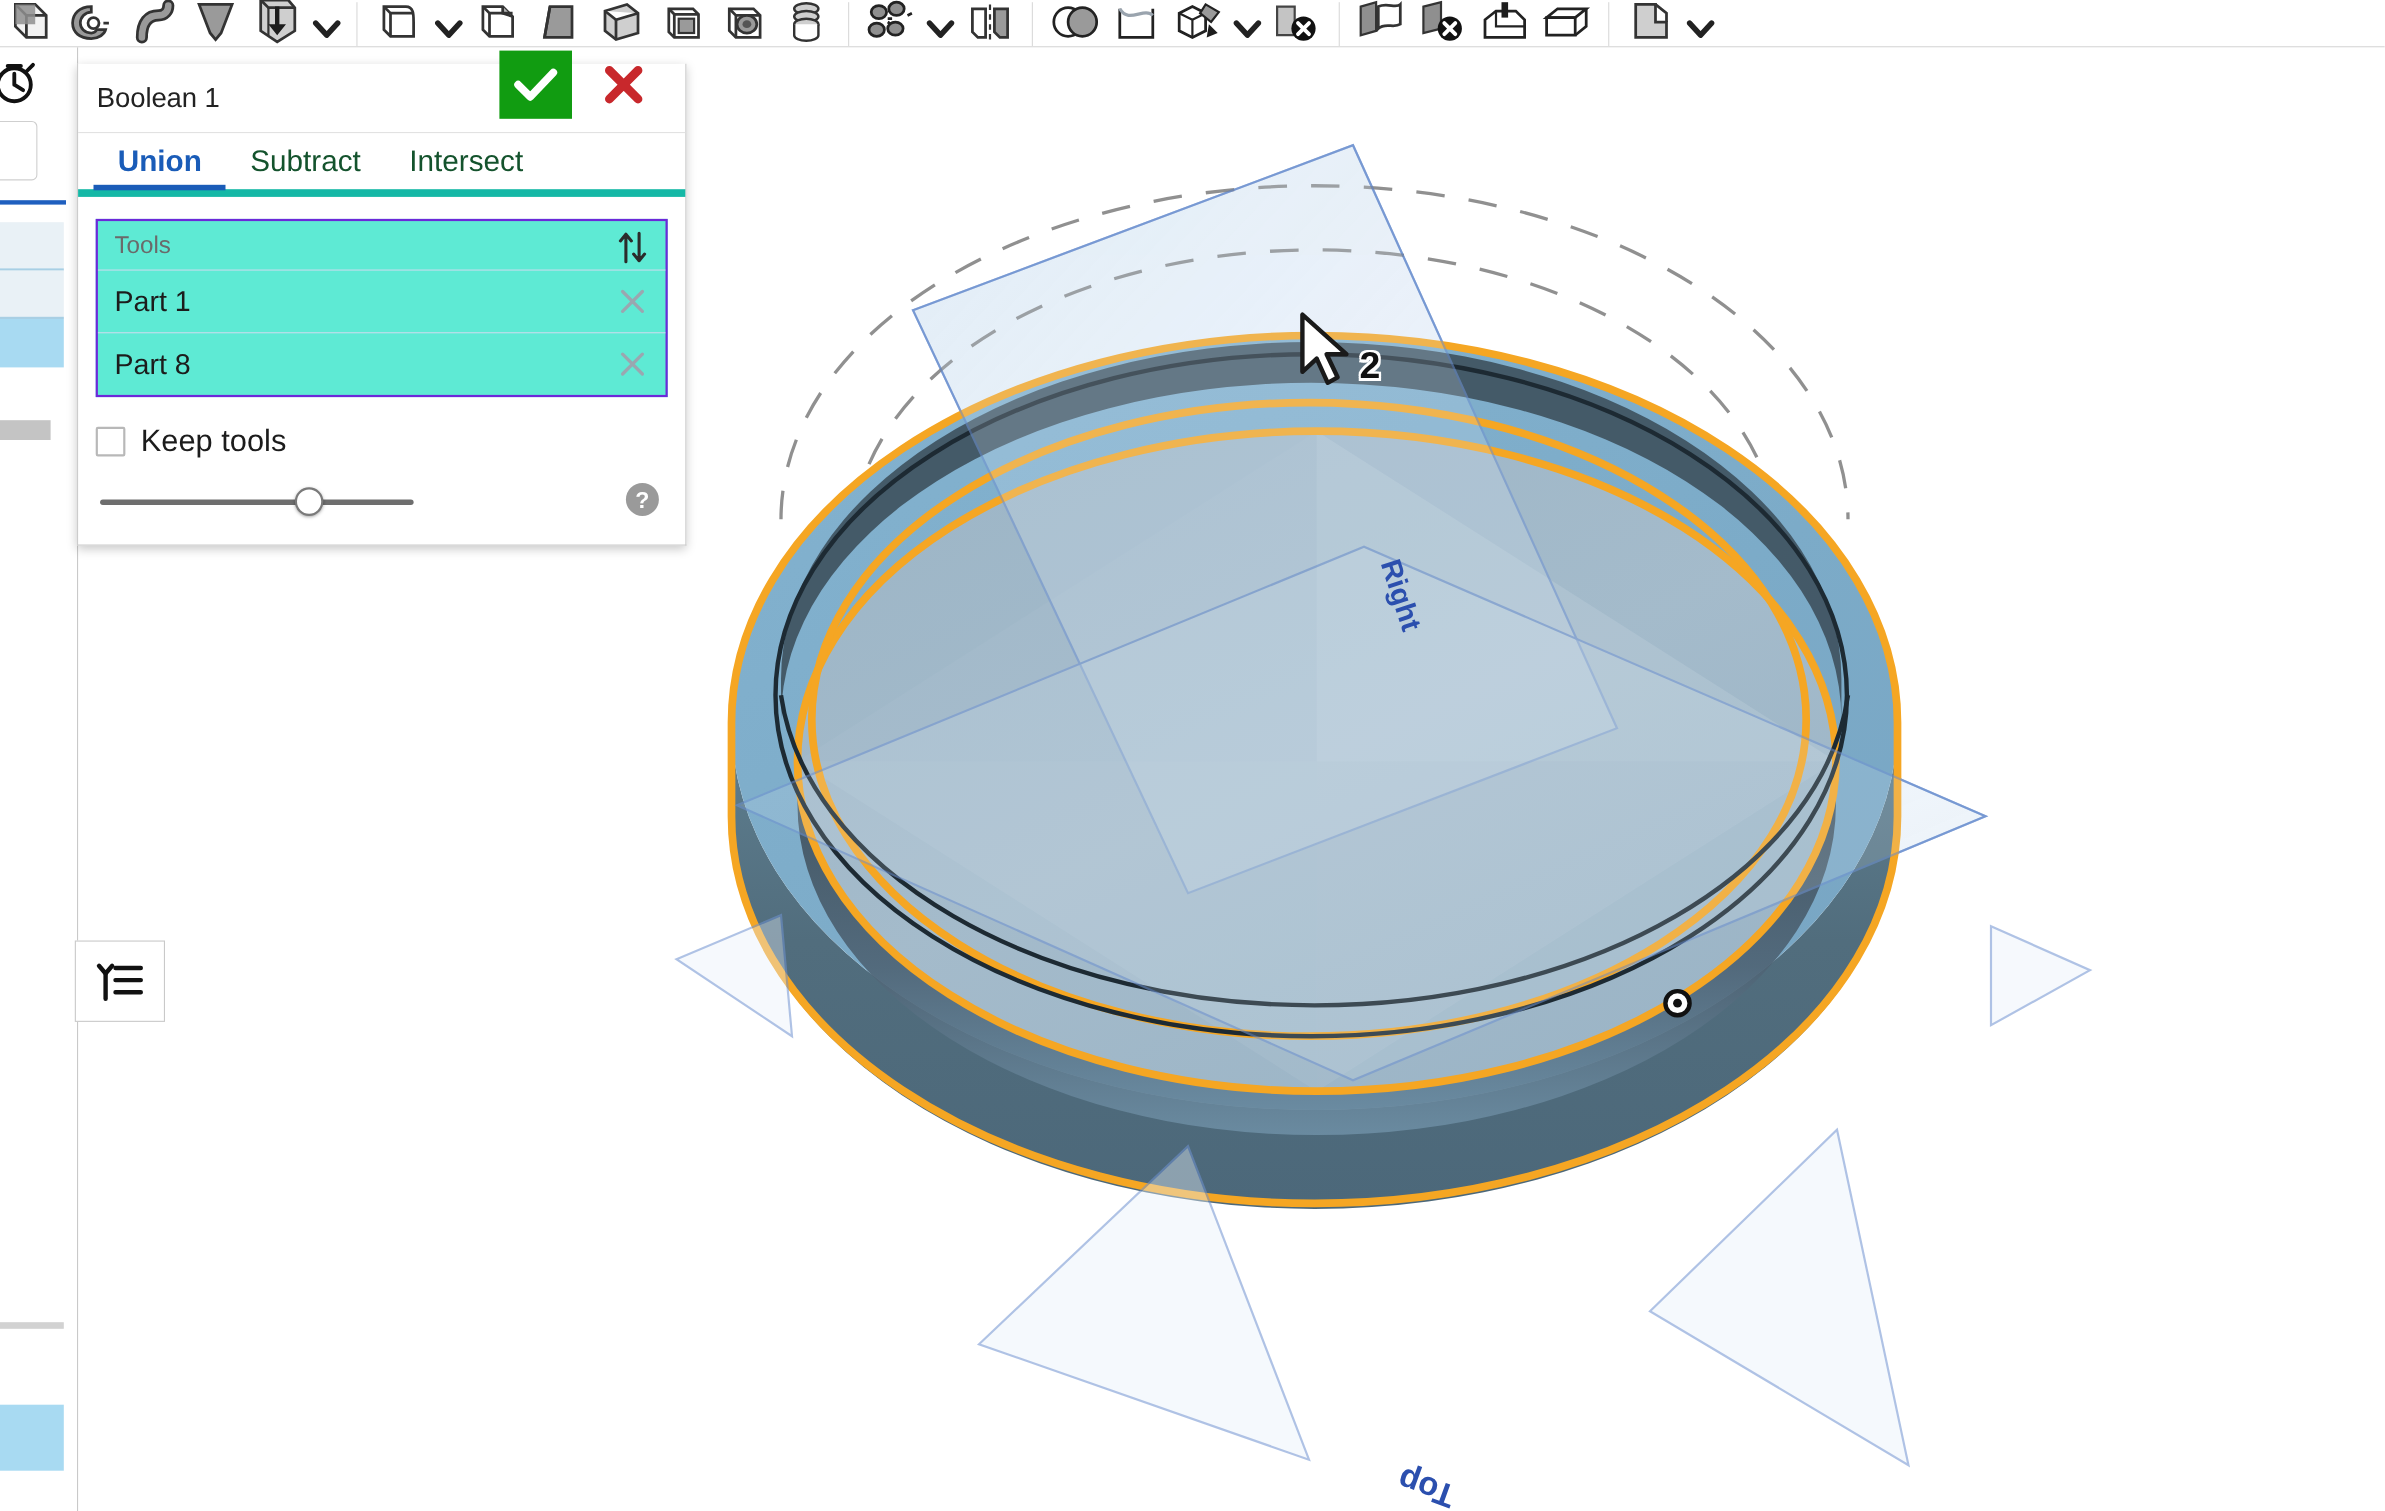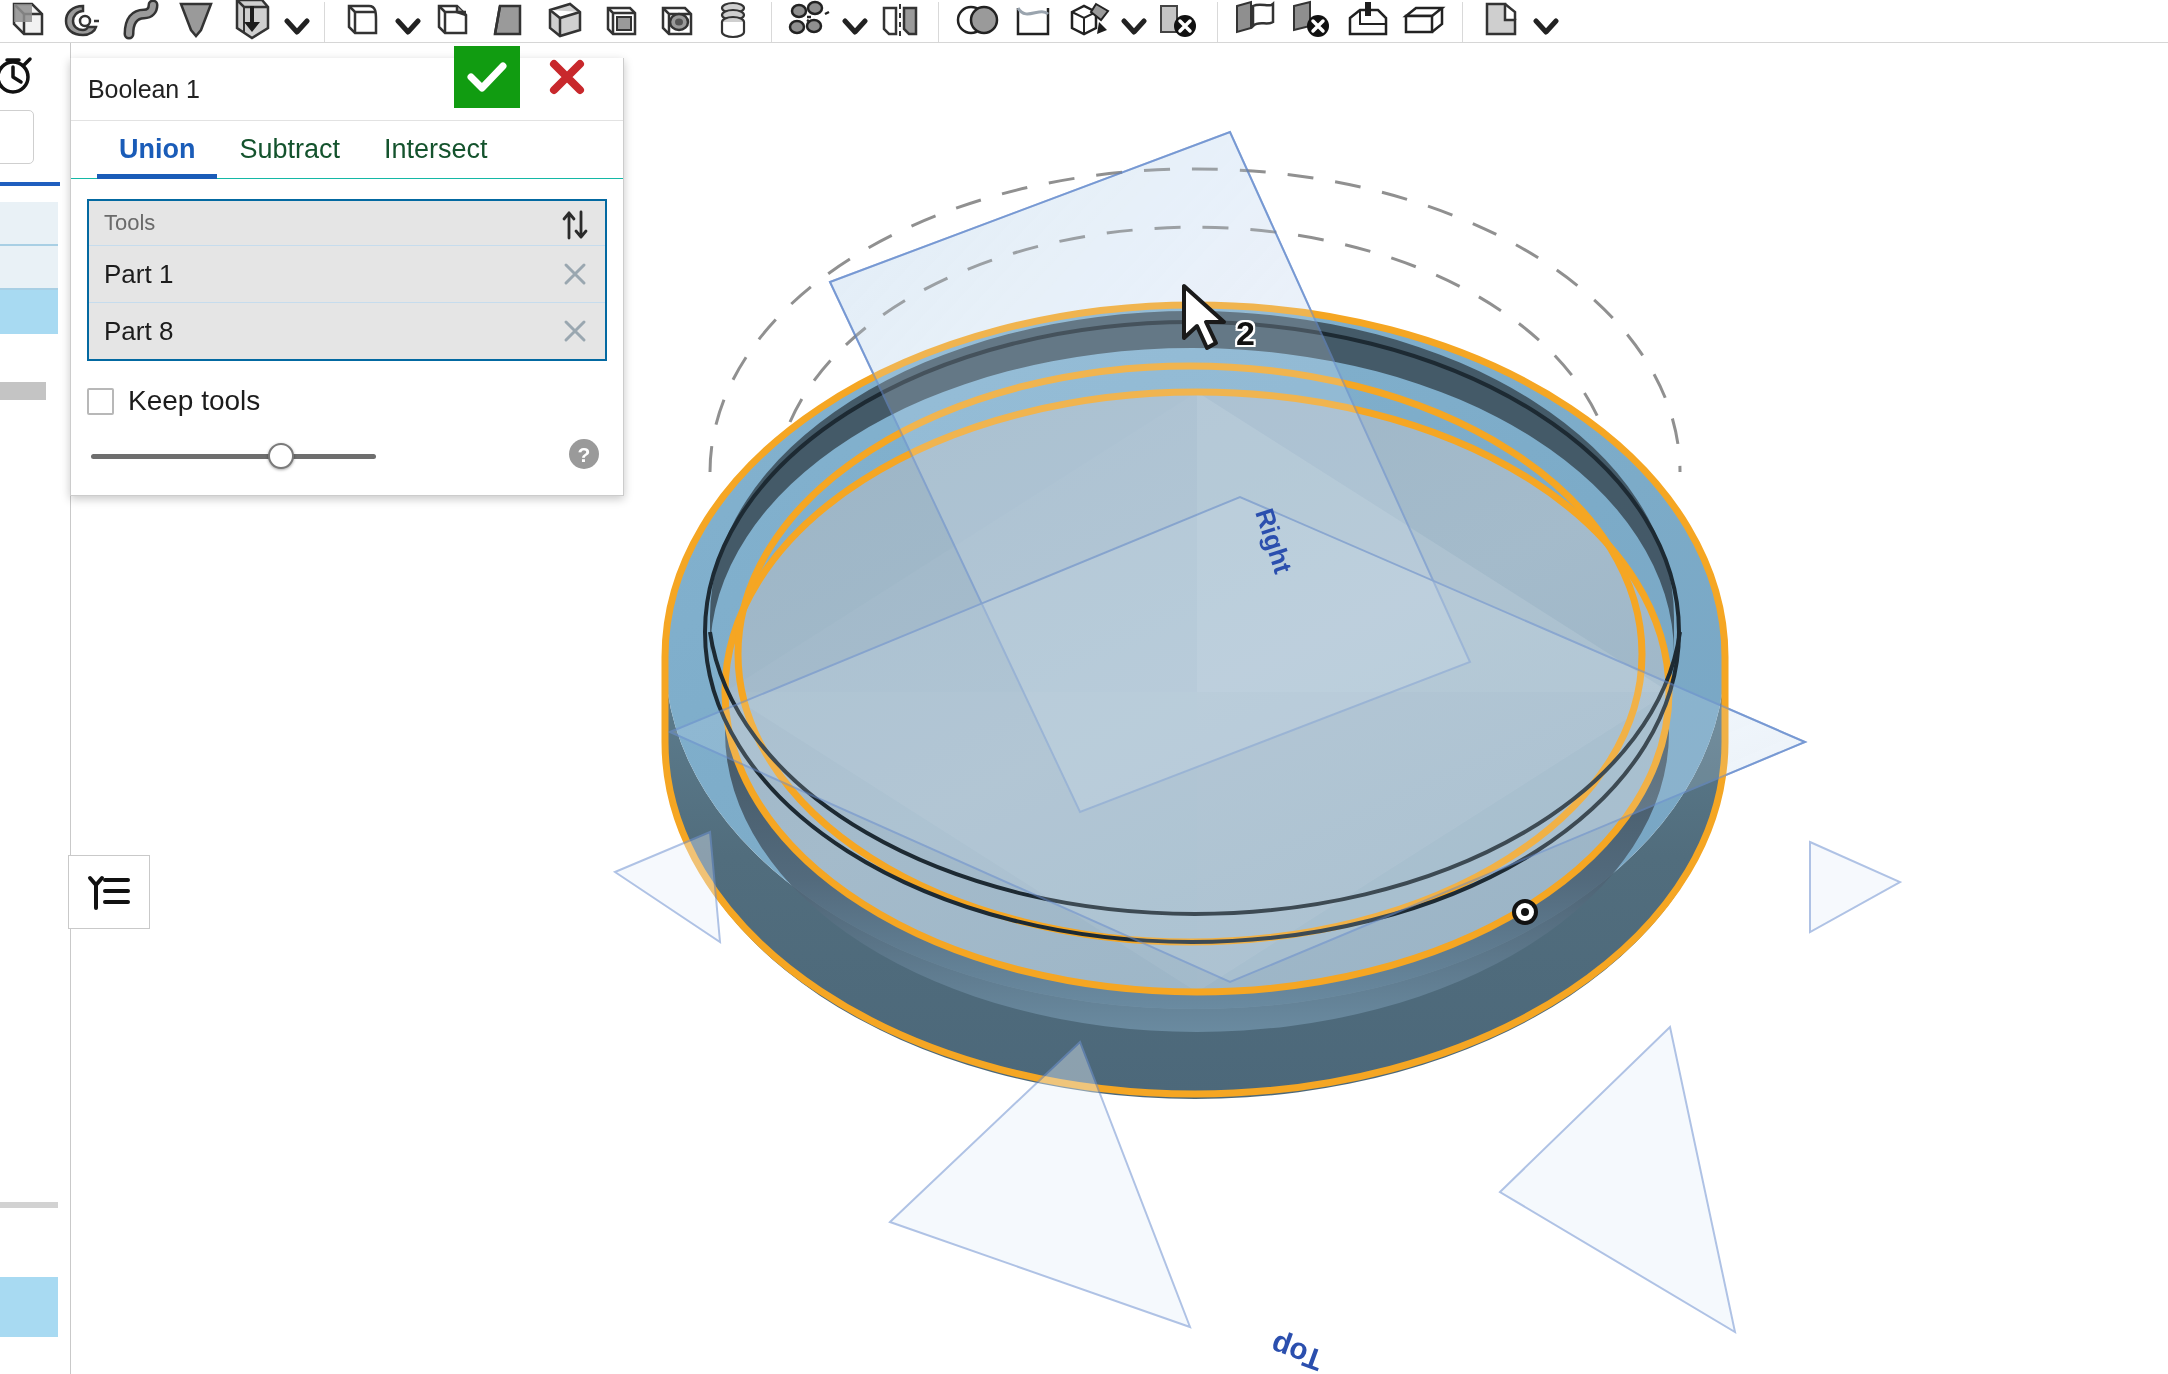--- a/index.html
+++ b/index.html
@@ -195,22 +195,22 @@
     right: 27px; top: -10px;
     width: 58px; height: 58px;
     display: flex; align-items: center; justify-content: center;
     cursor: pointer;
   }
 
   .dlg-tabs {
     display: flex;
     height: 58px;
     align-items: stretch;
-    border-bottom: 1px solid #14b8a6;
-    padding-left: 26px;
+    border-bottom: 7px solid #14b8a6;
+    padding-left: 14px;
     box-sizing: border-box;
   }
   .dlg-tab {
     display: flex;
     align-items: center;
     justify-content: center;
     font-size: 27px;
     color: #14532d;
     padding: 0 22px;
     cursor: pointer;
@@ -224,22 +224,22 @@
   .dlg-tab.active::after {
     content: "";
     position: absolute;
     left: 0; right: 0; bottom: -1px;
     height: 5px;
     background: #1a5cb8;
   }
 
   .tools-box {
     margin: 20px 16px 0 16px;
-    border: 2px solid #0369a1;
-    background: #e5e5e5;
+    border: 2px solid #6d28d9;
+    background: #5eead4;
     box-sizing: border-box;
   }
   .tools-head {
     position: relative;
     height: 44px;
     display: flex;
     align-items: center;
   }
   .tools-label {
     font-size: 22px;

